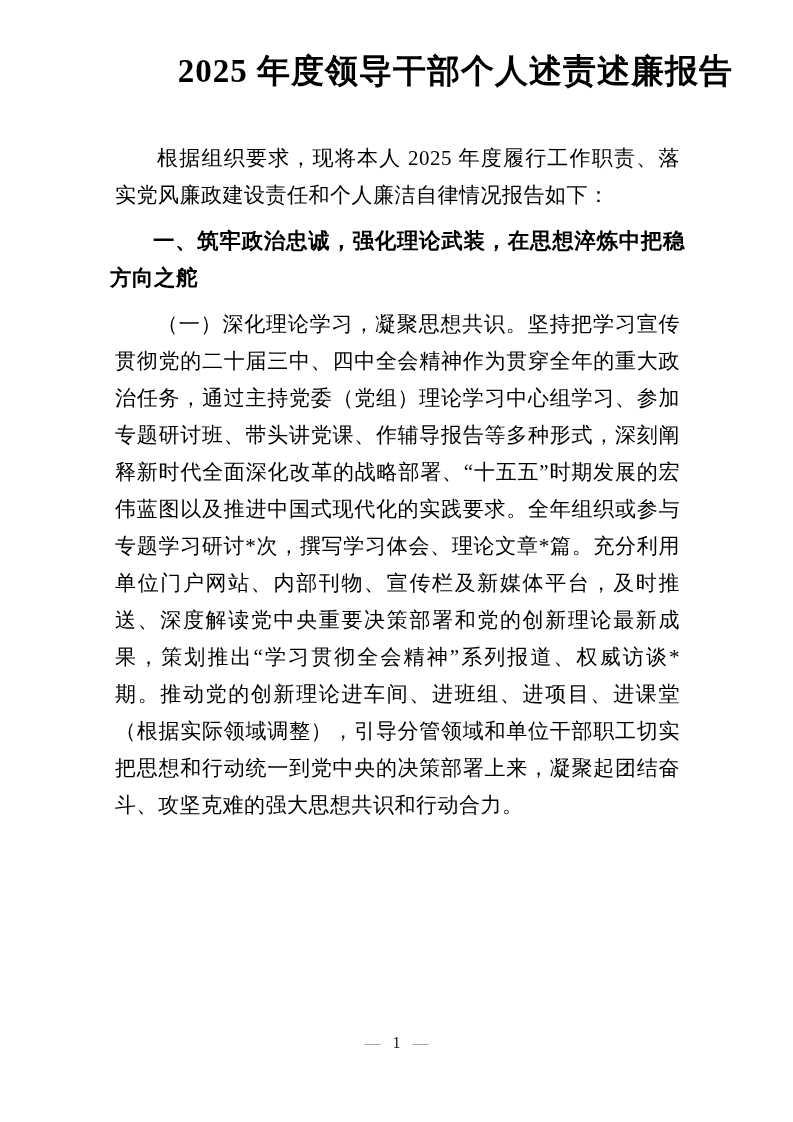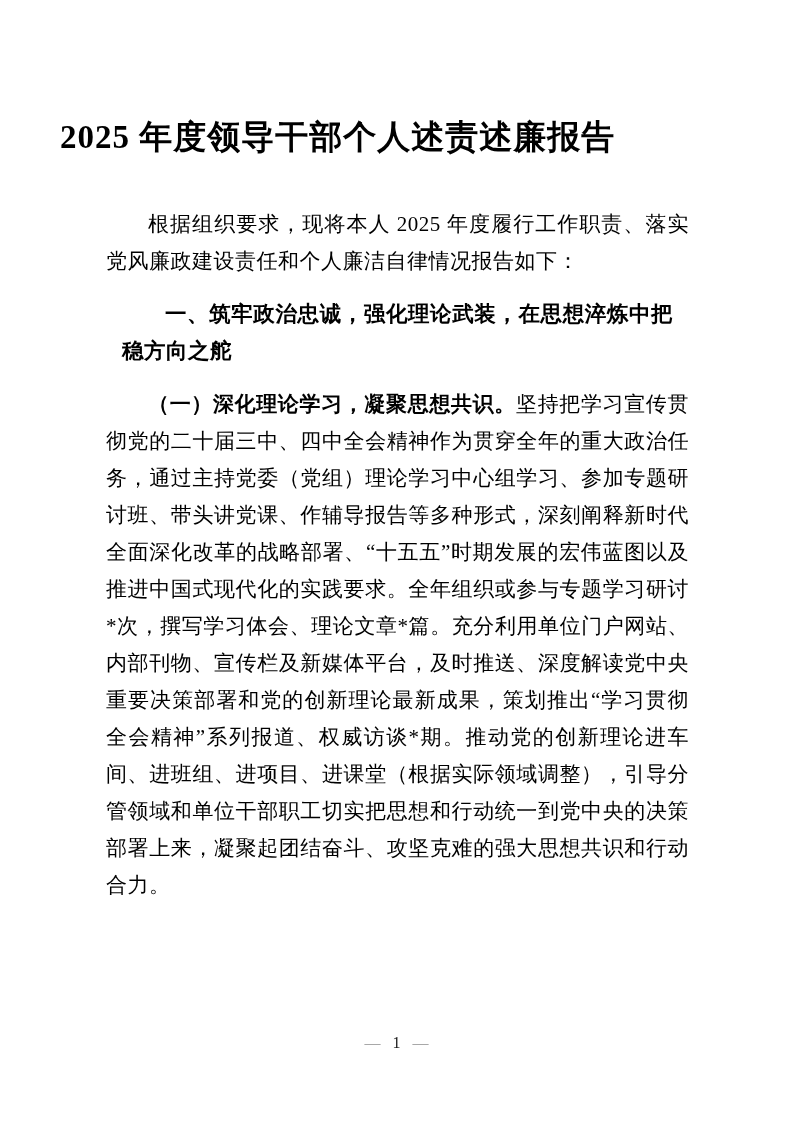--- a/index.html
+++ b/index.html
@@ -12,50 +12,50 @@
     width: 793px;
     height: 1122px;
     margin: 0 auto;
     background: #ffffff;
     color: #000000;
     font-family: "Liberation Serif", "DejaVu Serif", serif;
     overflow: hidden;
   }
   .doc-title {
     margin: 0;
-    padding: 112px 60px 0 60px;
-    text-align: left;
+    padding: 46px 60px 0 60px;
+    text-align: right;
     font-size: 33px;
     line-height: 50px;
     font-weight: bold;
     letter-spacing: 1px;
     font-family: "Liberation Serif", "DejaVu Serif", serif;
   }
   .doc-body {
     margin: 44px 104px 0 106px;
     font-size: 21px;
     line-height: 37px;
     text-align: justify;
     letter-spacing: 0.5px;
   }
   .para {
-    margin: 0;
+    margin: 9px;
     text-indent: 2em;
   }
   .heading1 {
-    margin: 16px;
+    margin: 4px;
     text-indent: 2em;
     font-size: 21.5px;
     line-height: 37px;
     font-weight: bold;
     font-family: "Liberation Sans", "DejaVu Sans", sans-serif;
     letter-spacing: 0.5px;
   }
   .lead-bold {
-    font-weight: bold;
+    font-weight: normal;
   }
   .footer {
     position: absolute;
     left: 0;
     right: 0;
     top: 1032px;
     text-align: center;
     font-size: 16px;
     line-height: 22px;
     font-family: "Liberation Serif", "DejaVu Serif", serif;

